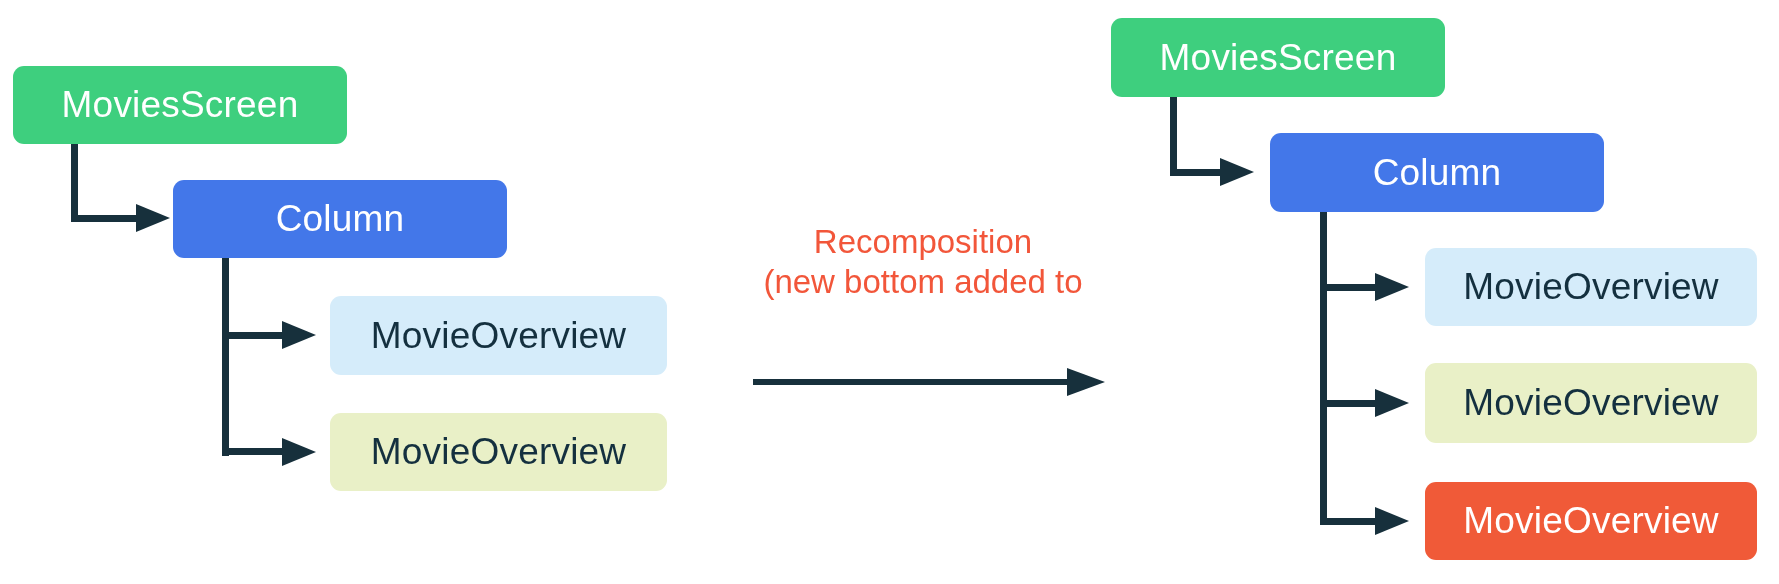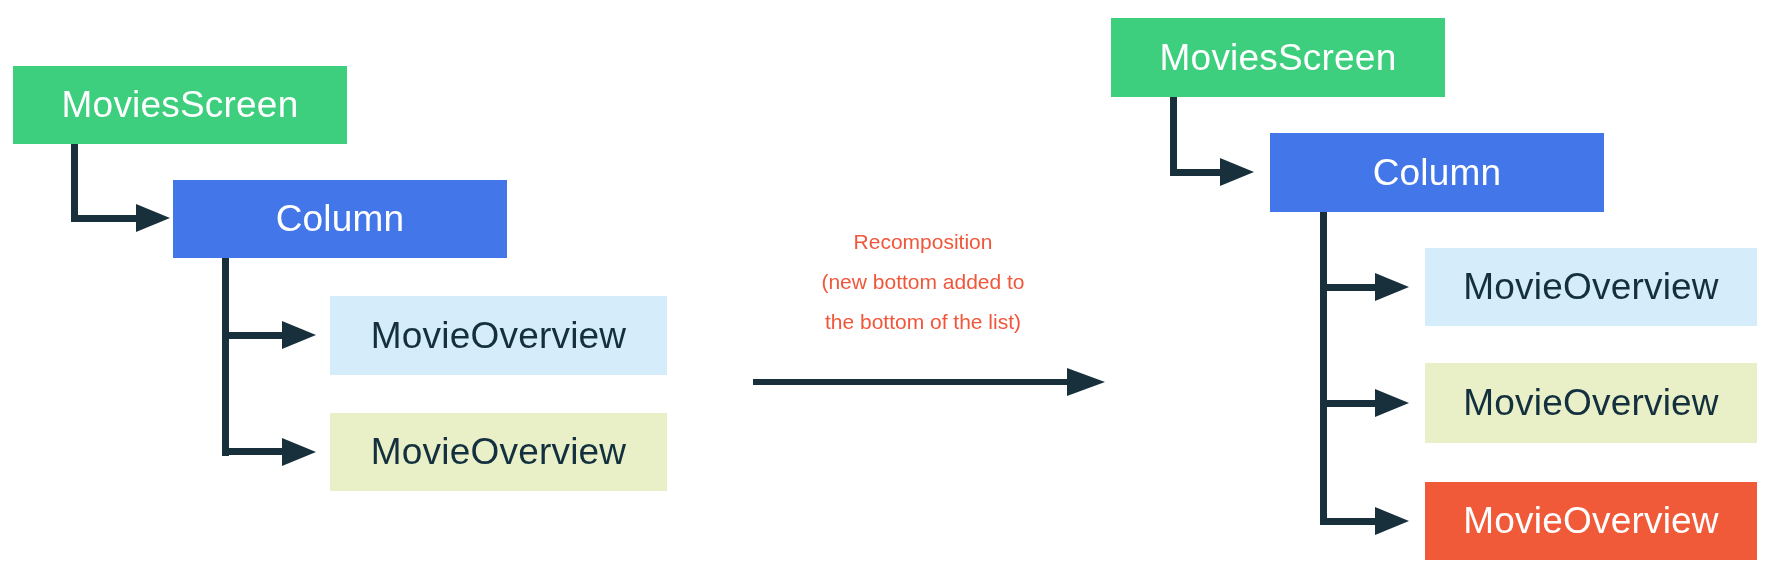--- a/index.html
+++ b/index.html
@@ -7,21 +7,21 @@
   .canvas {
     position:relative;
     width:1779px; height:584px;
     background:#ffffff;
     overflow:hidden;
     font-family:"Liberation Sans", sans-serif;
   }
   .node {
     position:absolute;
     display:flex; align-items:center; justify-content:center;
-    border-radius:0;
+    border-radius:11px;
     font-size:37px;
     letter-spacing:0.2px;
     white-space:nowrap;
   }
   .seg { position:absolute; background:var(--line); }
   .ah {
     position:absolute; width:0; height:0;
     border-top:14px solid transparent;
     border-bottom:14px solid transparent;
     border-left:34px solid var(--line);
@@ -29,21 +29,21 @@
   .ah-big {
     position:absolute; width:0; height:0;
     border-top:14px solid transparent;
     border-bottom:14px solid transparent;
     border-left:38px solid var(--line);
   }
   .annotation {
     position:absolute;
     left:673px; top:222px; width:500px;
     text-align:center;
-    font-size:21px; line-height:40px;
+    font-size:33px; line-height:40px;
     white-space:nowrap;
   }
 </style>
 </head>
 <body>
 
 <div class="canvas">
 
   <div class="node" style="left: 13px; top: 66px; width: 334px; height: 78px; background-color: rgb(62, 207, 126); color: rgb(255, 255, 255);">MoviesScreen</div>
 
@@ -59,21 +59,20 @@
   <div class="seg" style="left:222px; top:448px; width:60px; height:7px;"></div>
   <div class="ah" style="left:282px; top:438px;"></div>
 
   <div class="node" style="left: 330px; top: 296px; width: 337px; height: 79px; background-color: rgb(213, 236, 250); color: rgb(20, 48, 63);">MovieOverview</div>
 
   <div class="node" style="left: 330px; top: 413px; width: 337px; height: 78px; background-color: rgb(233, 240, 199); color: rgb(20, 48, 63);">MovieOverview</div>
 
   <div class="annotation" style="color: rgb(242, 86, 58);">
     <div>Recomposition</div>
     <div>(new bottom added to</div>
-    <div>the bottom of the list)</div>
   </div>
 
   <div class="seg" style="left:753px; top:379px; width:314px; height:6px;"></div>
   <div class="ah-big" style="left:1067px; top:368px;"></div>
 
   <div class="node" style="left: 1111px; top: 18px; width: 334px; height: 79px; background-color: rgb(62, 207, 126); color: rgb(255, 255, 255);">MoviesScreen</div>
 
   <div class="seg" style="left:1170px; top:97px; width:7px; height:79px;"></div>
   <div class="seg" style="left:1170px; top:169px; width:50px; height:7px;"></div>
   <div class="ah" style="left:1220px; top:158px;"></div>

